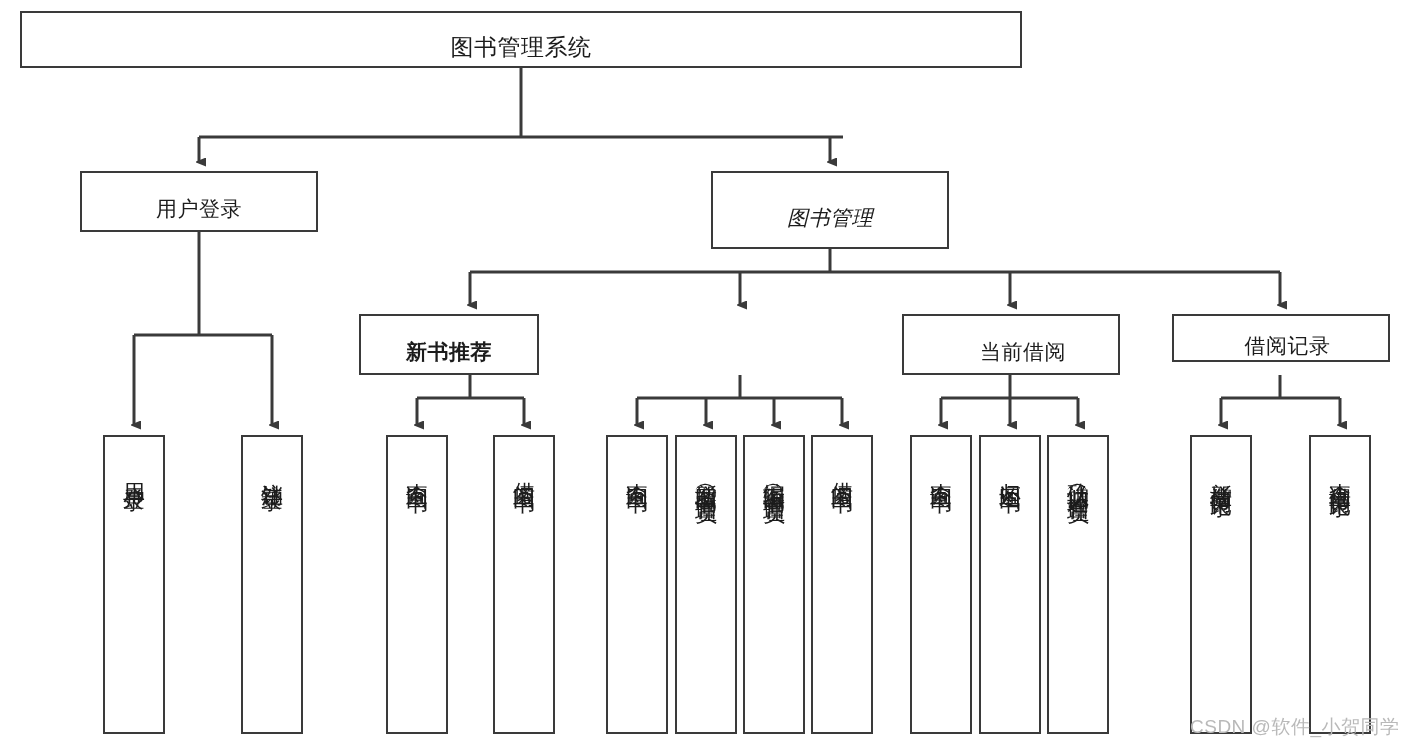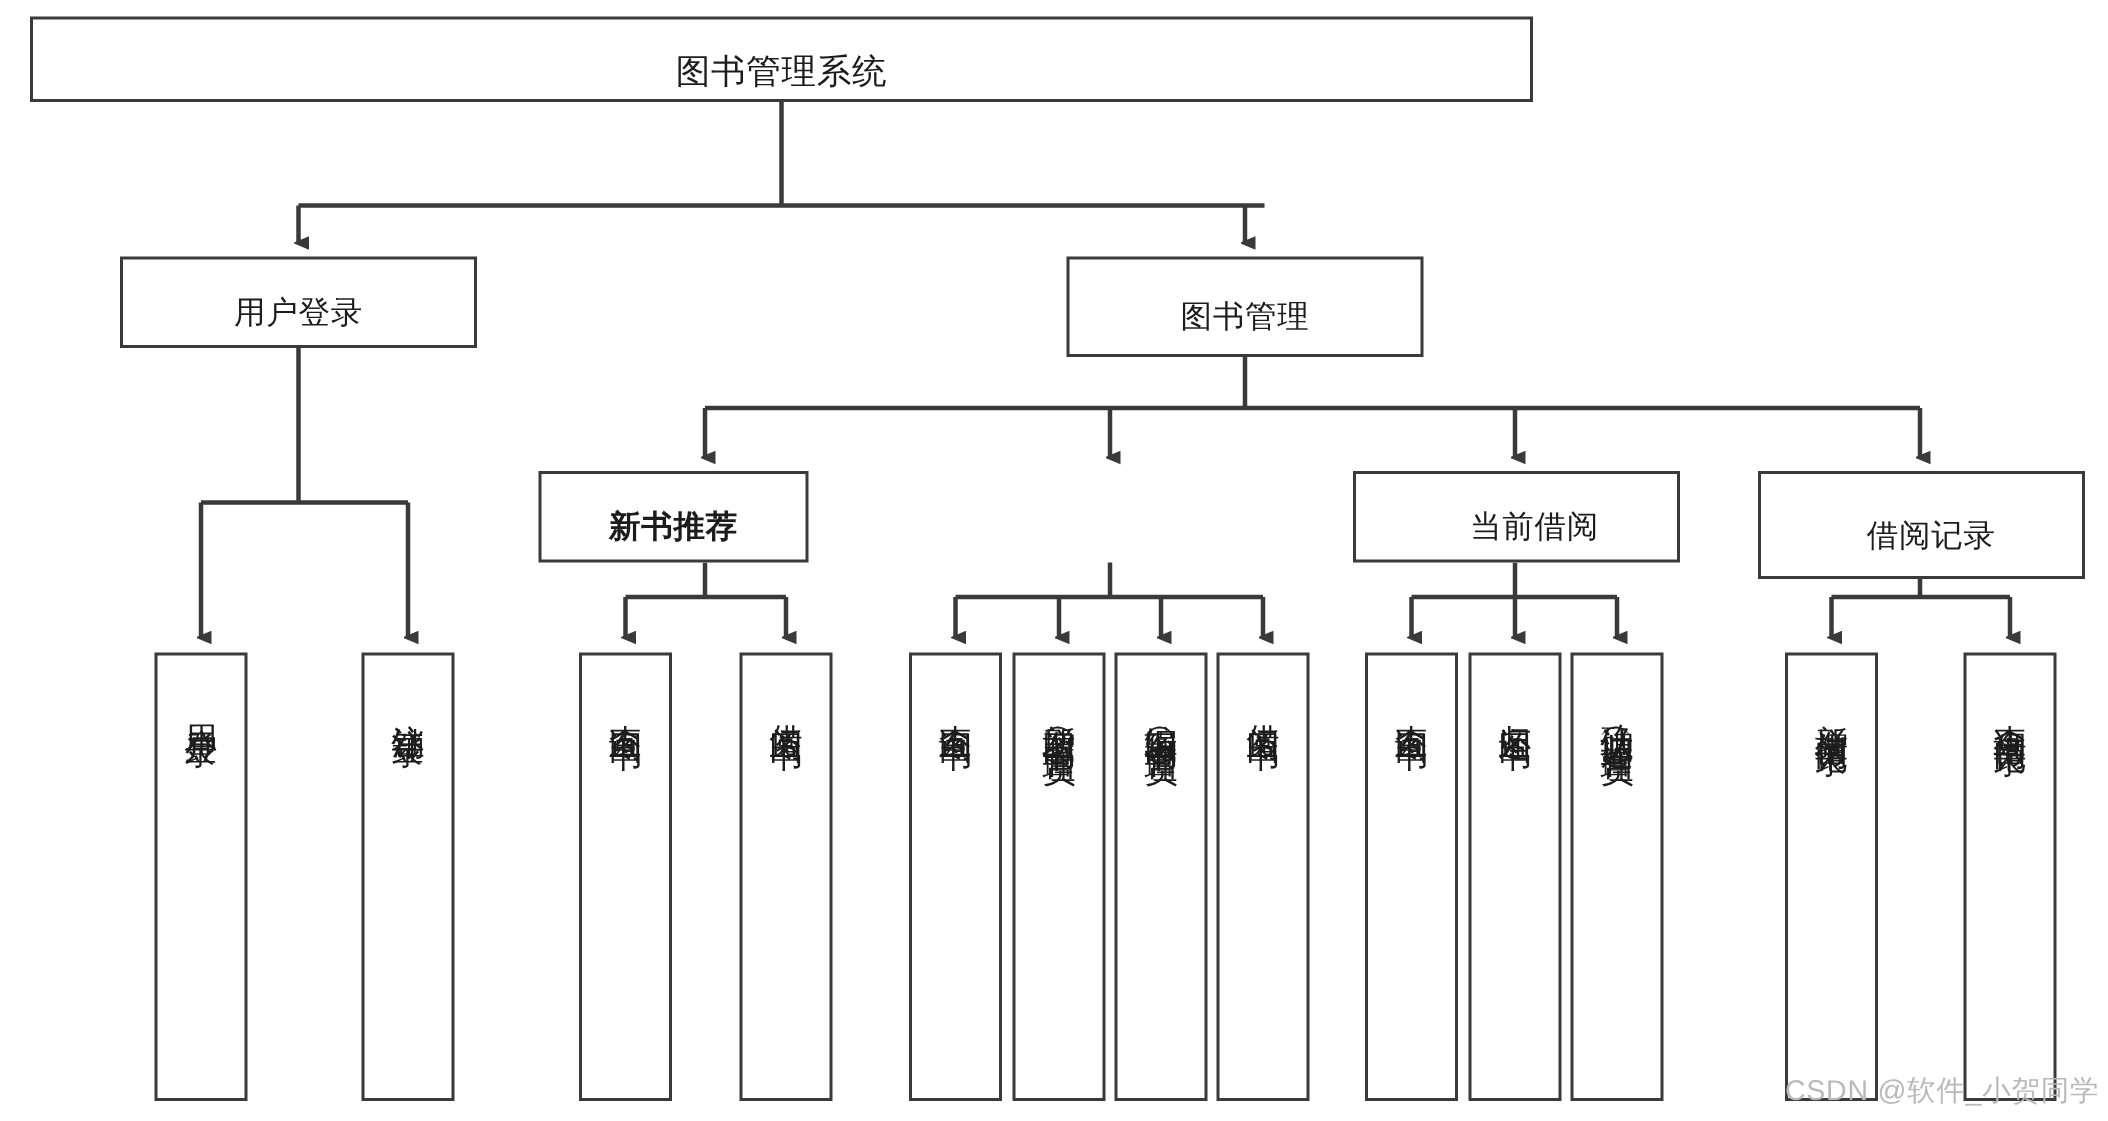--- a/index.html
+++ b/index.html
@@ -123,31 +123,31 @@
     </g>
   </svg>
 
   <div class="node horizontal root" style="left:20px; top:11px; width:1002px; height:57px;">
     <span class="label">图书管理系统</span>
   </div>
 
   <div class="node horizontal" style="left:80px; top:171px; width:238px; height:61px;">
     <span class="label">用户登录</span>
   </div>
-  <div class="node horizontal" style="left:711px; top:171px; width:238px; height:67px;">
+  <div class="node horizontal" style="left:711px; top:171px; width:238px; height:78px;font-style:italic;">
     <span class="label">图书管理</span>
   </div>
 
   <div class="node horizontal" style="left:359px; top:314px; width:180px; height:61px;font-weight:bold;">
     <span class="label">新书推荐</span>
   </div>
   <div class="node horizontal" style="left:902px; top:314px; width:218px; height:61px;padding-left:24px;">
     <span class="label">当前借阅</span>
   </div>
-  <div class="node horizontal" style="left:1172px; top:314px; width:218px; height:72px;padding-left:13px;">
+  <div class="node horizontal" style="left:1172px; top:314px; width:218px; height:48px;padding-left:13px;">
     <span class="label">借阅记录</span>
   </div>
 
   <div class="node vertical" style="left:103px; top:435px; width:62px; height:299px;">
     <span class="label">用户登录</span>
   </div>
   <div class="node vertical" style="left:241px; top:435px; width:62px; height:299px;">
     <span class="label">注销登录</span>
   </div>
 

